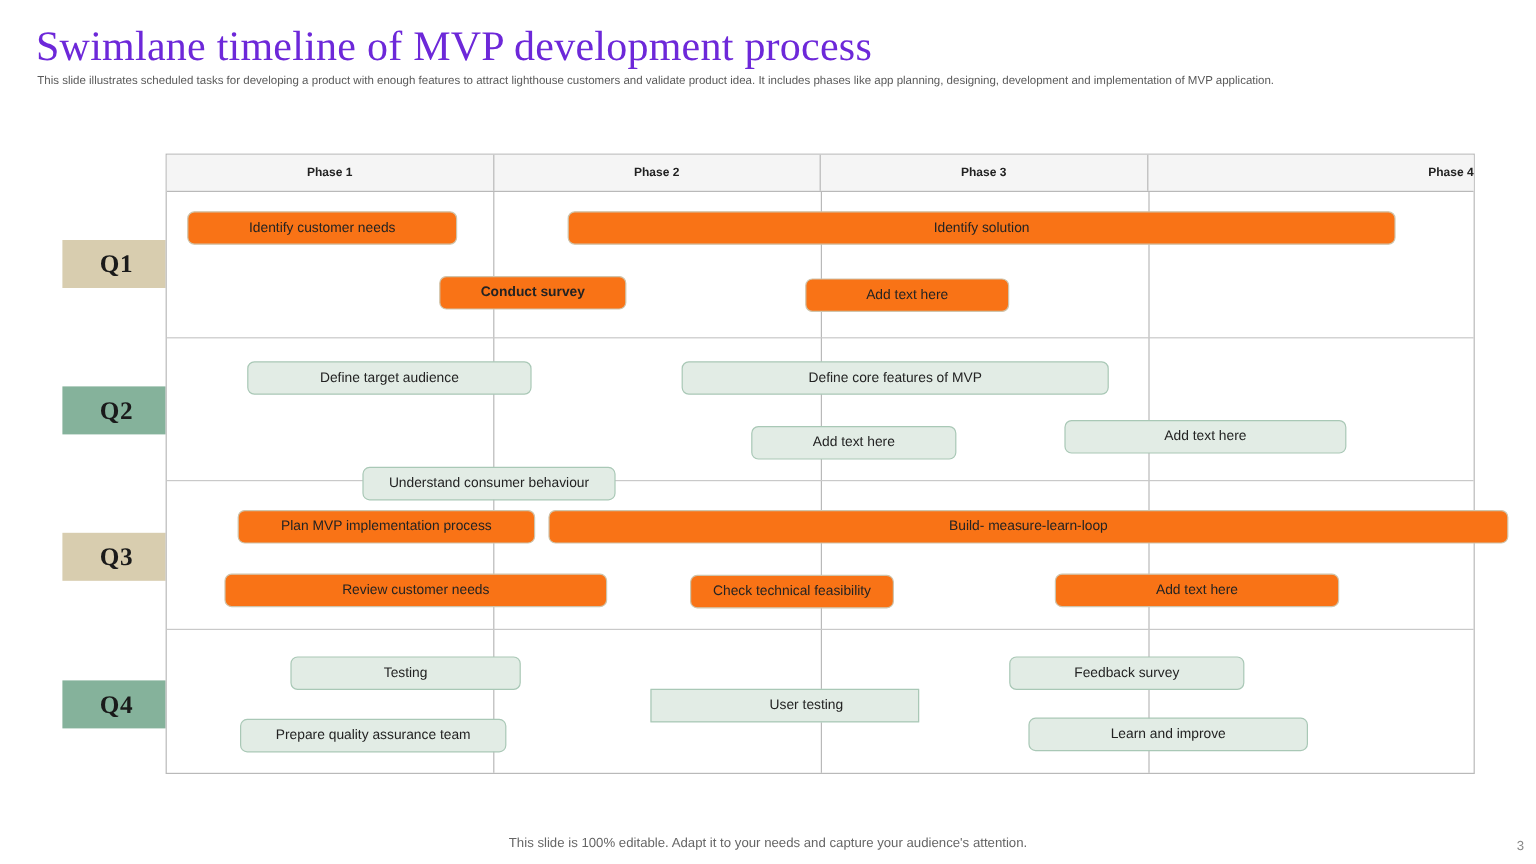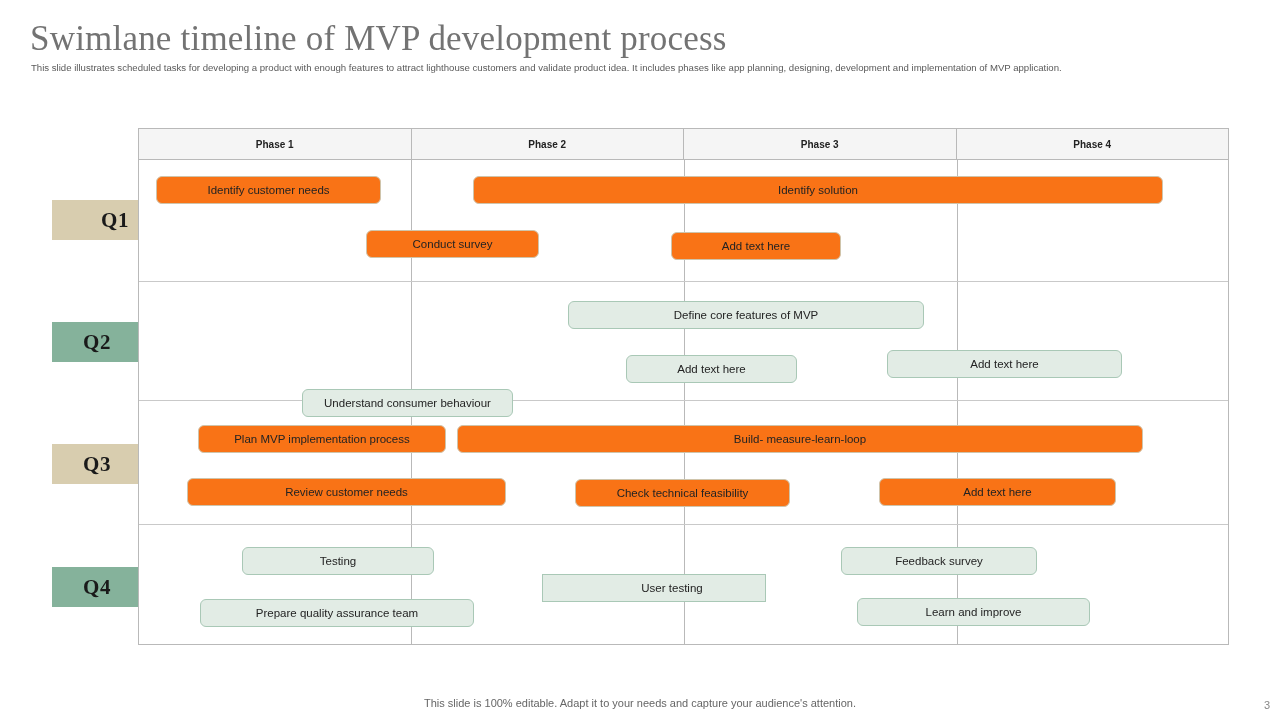--- a/index.html
+++ b/index.html
@@ -11,21 +11,21 @@
     overflow:hidden;
     -webkit-font-smoothing:antialiased;
   }
   .slide{position:absolute;inset:0;}
 
   
   .title{
     position:absolute;left:30px;top:18px;
     font-family:"Liberation Serif", serif;
     font-size:35px;line-height:42px;
-    color:#737373;font-weight:400;
+    color:#6d28d9;font-weight:400;
     letter-spacing:.2px;white-space:nowrap;
   }
   .subtitle{
     position:absolute;left:31px;top:61px;width:1200px;
     font-size:9.6px;line-height:13px;color:#5a5a5a;
     white-space:nowrap;
   }
 
   
   .grid{
@@ -41,21 +41,21 @@
     border-bottom:1px solid #b9b9b9;
     box-sizing:border-box;
   }
   .phase-cell{
     flex:1 1 0;
     display:flex;align-items:center;justify-content:center;
     font-size:10px;font-weight:bold;color:#222;
     border-right:1px solid #b9b9b9;
     box-sizing:border-box;
   }
-  .phase-cell:last-child{border-right:none;}
+  .phase-cell:last-child{border-right:none;justify-content:flex-end;}
 
   
   .vline{
     position:absolute;top:31px;bottom:0;width:1px;
     background:#b9b9b9;
   }
   
   .hline{
     position:absolute;left:0;right:0;height:1px;
     background:#c9c9c9;
@@ -105,21 +105,21 @@
   }
 </style>
 </head>
 <body>
 
 <div class="slide">
 
   <div class="title">Swimlane timeline of MVP development process</div>
   <div class="subtitle">This slide illustrates scheduled tasks for developing a product with enough features to attract lighthouse customers and validate product idea. It includes phases like app planning, designing, development and implementation  of MVP application.</div>
 
-  <div class="qlabel tan" style="left:52px;top:200px;padding-left:18px;">
+  <div class="qlabel tan" style="left:52px;top:200px;">
       <span>Q1</span>
     </div>
   <div class="qlabel green" style="left:52px;top:322px;">
       <span>Q2</span>
     </div>
   <div class="qlabel tan" style="left:52px;top:444px;">
       <span>Q3</span>
     </div>
   <div class="qlabel green" style="left:52px;top:567px;">
       <span>Q4</span>
@@ -147,50 +147,51 @@
     <div class="vline" style="left:818px;"></div>
 
     <div class="hline" style="top:152px;"></div>
     <div class="hline" style="top:271px;"></div>
     <div class="hline" style="top:395px;"></div>
 
     <div class="bar cream" style="left:17px;top:47px;width:225px;">Identify customer needs</div>
 
     <div class="bar cream" style="left:334px;top:47px;width:690px;">Identify solution</div>
 
-    <div class="bar cream" style="left:227px;top:101px;width:173px;">Conduct survey</div>
+    <div class="bar cream" style="left:227px;top:101px;width:156px;font-weight:bold;">Conduct survey</div>
 
     <div class="bar cream" style="left:532px;top:103px;width:170px;">Add text here</div>
 
+    <div class="bar mint" style="left:67px;top:172px;width:237px;">Define target audience</div>
 
     <div class="bar mint" style="left:429px;top:172px;width:356px;">Define core features of MVP</div>
 
     <div class="bar mint" style="left:163px;top:224px;width:211px;margin-top:36px;">Understand consumer behaviour</div>
 
     <div class="bar mint" style="left:487px;top:226px;width:171px;">Add text here</div>
 
     <div class="bar mint" style="left:748px;top:221px;width:235px;">Add text here</div>
 
     <div class="bar cream" style="left:59px;top:296px;width:248px;">Plan MVP implementation process</div>
 
-    <div class="bar cream" style="left:318px;top:296px;width:686px;">Build- measure-learn-loop</div>
+    <div class="bar cream" style="left:318px;top:296px;width:800px;">Build- measure-learn-loop</div>
 
     <div class="bar cream" style="left:48px;top:349px;width:319px;">Review customer needs</div>
 
-    <div class="bar cream" style="left:436px;top:350px;width:215px;">Check technical feasibility</div>
+    <div class="bar cream" style="left:436px;top:350px;width:170px;">Check technical feasibility</div>
 
     <div class="bar cream" style="left:740px;top:349px;width:237px;">Add text here</div>
 
     <div class="bar mint" style="left:103px;top:418px;width:192px;">Testing</div>
 
     <div class="bar mint sharp" style="left:403px;top:445px;width:224px;">User testing</div>
 
     <div class="bar mint" style="left:702px;top:418px;width:196px;">Feedback survey</div>
 
-    <div class="bar mint" style="left:61px;top:470px;width:274px;">Prepare quality assurance team</div>
+    <div class="bar mint" style="left:61px;top:470px;width:222px;">Prepare quality assurance team</div>
 
     <div class="bar mint" style="left:718px;top:469px;width:233px;">Learn and improve</div>
 
   </div>
 
   <div class="footer">This slide is 100% editable. Adapt it to your needs and capture your audience's attention.</div>
   <div class="pagenum">3</div>
 
 </div>
 

